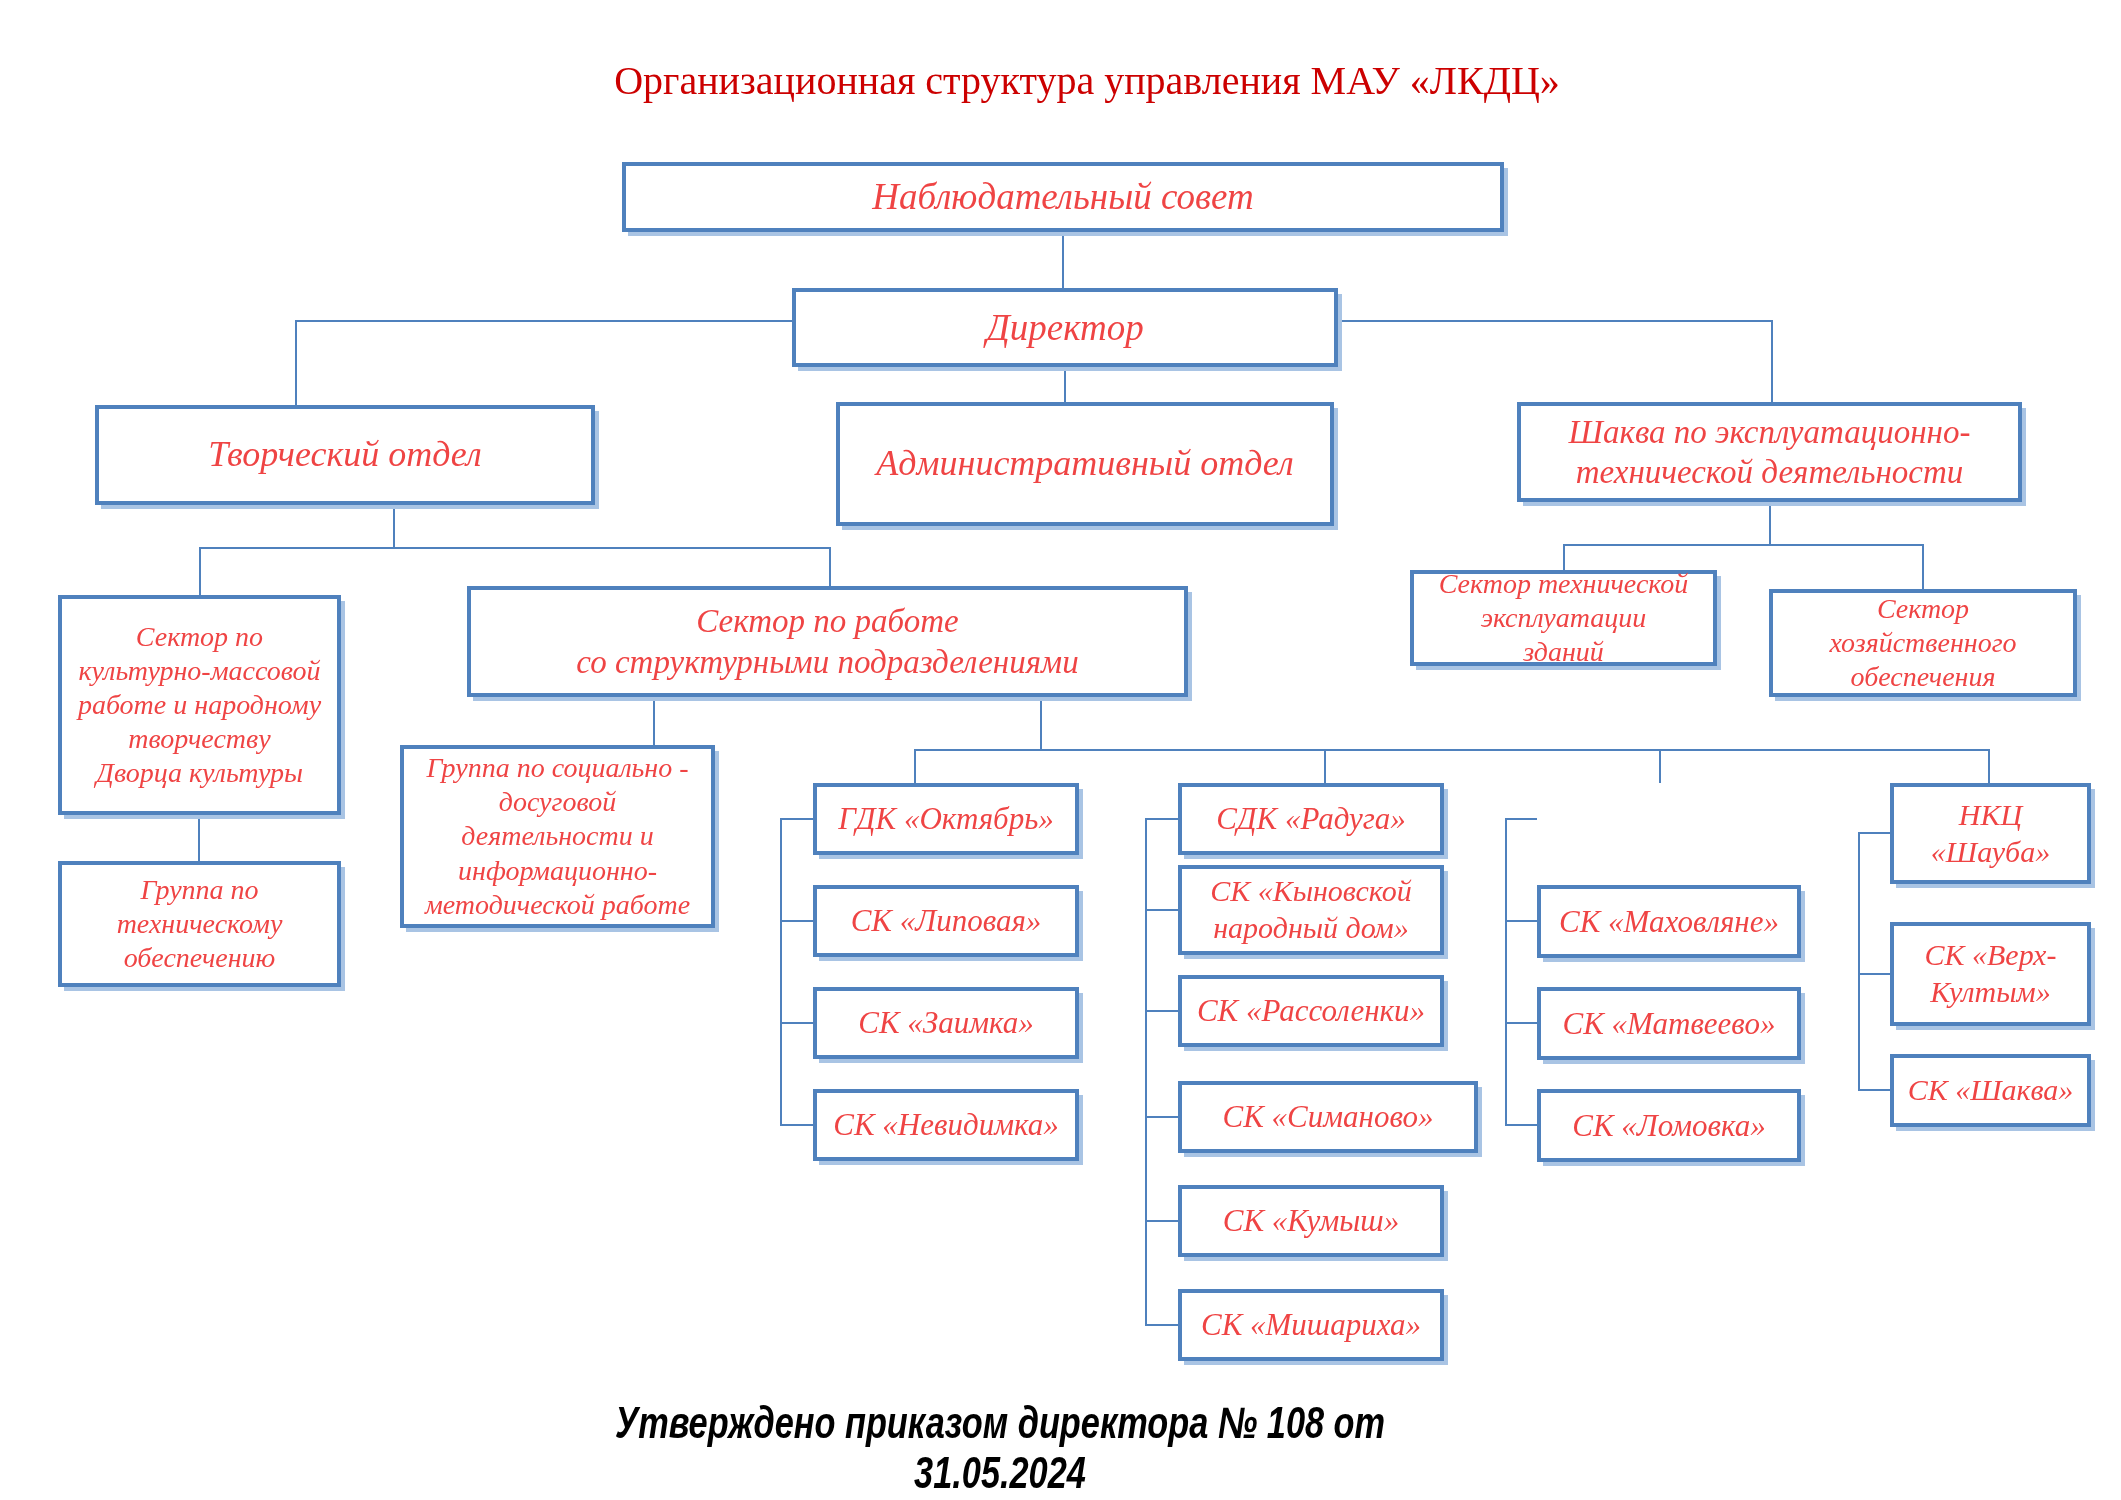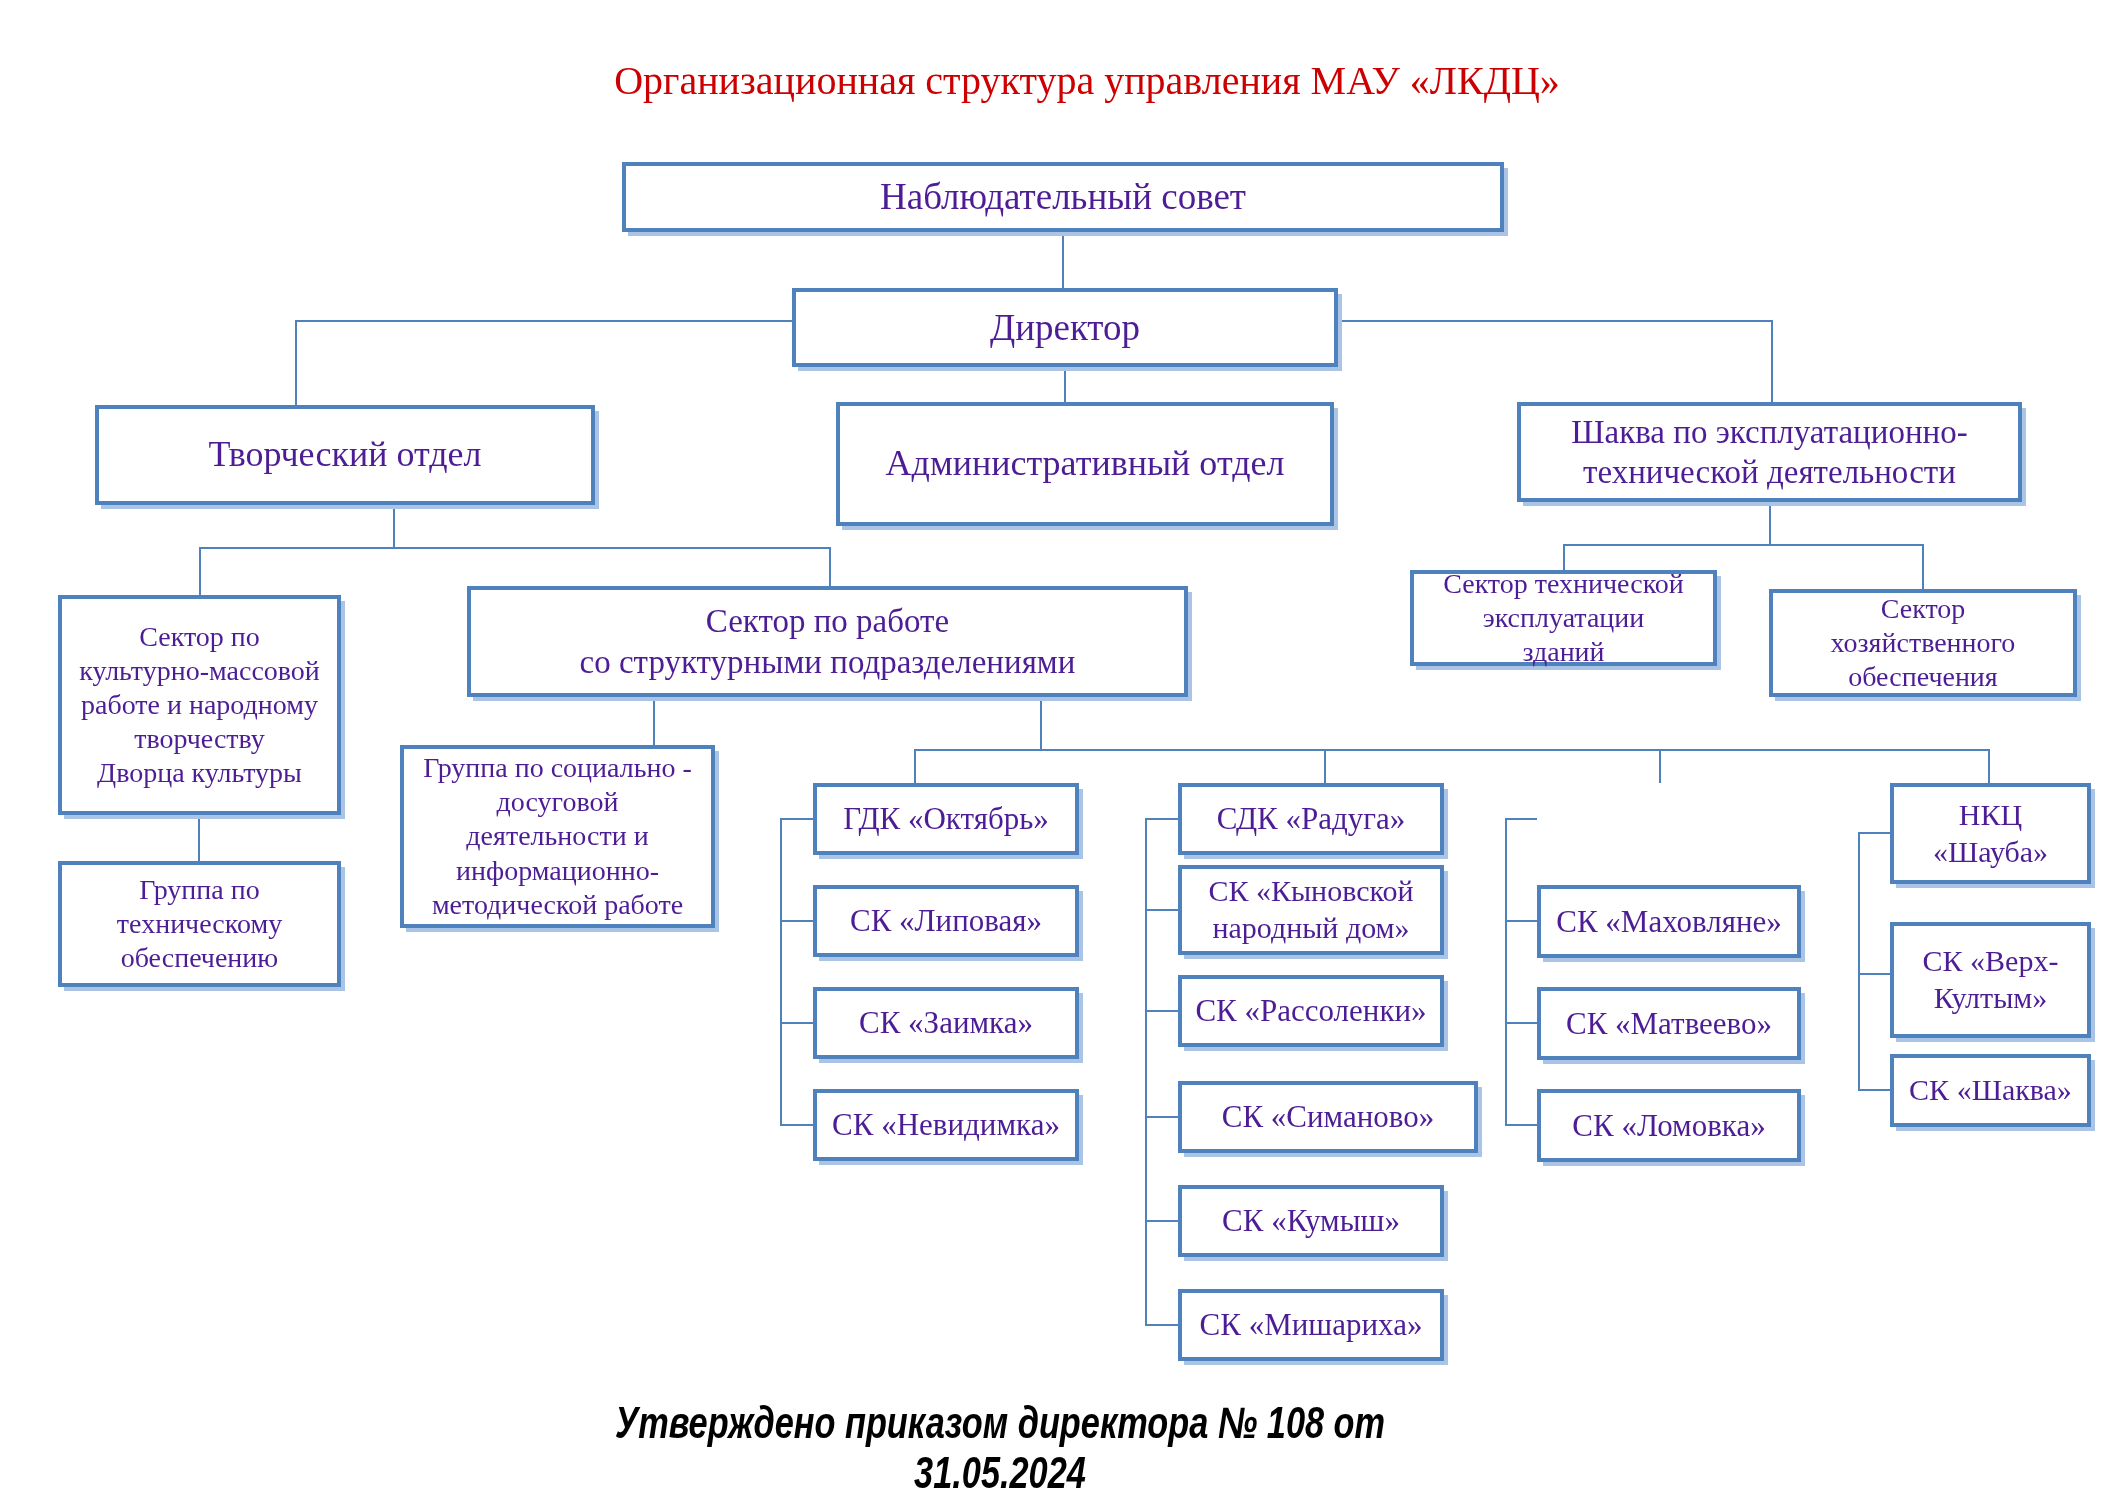--- a/index.html
+++ b/index.html
@@ -4,22 +4,22 @@
 <style>
   html,body{margin:0;padding:0;background:#ffffff;}
   #canvas{position:relative;width:2121px;height:1500px;background:#ffffff;overflow:hidden;
           font-family:"Liberation Serif", serif;}
   .chart-title{position:absolute;left:66px;top:58px;width:2042px;text-align:center;
           font-size:40px;line-height:46px;color:var(--title-color);}
   .node{position:absolute;box-sizing:border-box;background:#ffffff;
         border:4px solid var(--accent);
         box-shadow:5px 5px 0 -1px var(--shadow);
         display:flex;align-items:center;justify-content:center;
-        text-align:center;color:#4c1d95;line-height:1.22;
-        white-space:pre-line;padding:2px 6px;z-index:2;}
+        text-align:center;color:#ef4444;line-height:1.22;
+        white-space:pre-line;padding:2px 6px;z-index:2;font-style:italic;}
   .line{position:absolute;background:var(--accent);z-index:1;}
   .footnote{position:absolute;left:450px;top:1398px;width:1100px;text-align:center;
         font-family:"Liberation Sans", sans-serif;font-weight:bold;font-style:italic;
         font-size:44px;transform:scaleX(0.78);transform-origin:center;color:#000;}
 </style>
 </head>
 <body>
 
 <div id="canvas">
 
@@ -67,21 +67,21 @@
   <div class="node" style="left:1178px;top:1081px;width:300px;height:72px;font-size:31px;">СК «Симаново»</div>
   <div class="node" style="left:1178px;top:1185px;width:266px;height:72px;font-size:31px;">СК «Кумыш»</div>
   <div class="node" style="left:1178px;top:1289px;width:266px;height:72px;font-size:31px;">СК «Мишариха»</div>
 
   <div class="node" style="left:1537px;top:885px;width:264px;height:73px;font-size:31px;">СК «Маховляне»</div>
   <div class="node" style="left:1537px;top:987px;width:264px;height:73px;font-size:31px;">СК «Матвеево»</div>
   <div class="node" style="left:1537px;top:1089px;width:264px;height:73px;font-size:31px;">СК «Ломовка»</div>
 
   <div class="node" style="left:1890px;top:783px;width:201px;height:101px;font-size:30px;">НКЦ
 «Шауба»</div>
-  <div class="node" style="left:1890px;top:922px;width:201px;height:116px;font-size:30px;">СК «Верх-
+  <div class="node" style="left:1890px;top:922px;width:201px;height:104px;font-size:30px;">СК «Верх-
 Култым»</div>
   <div class="node" style="left:1890px;top:1054px;width:201px;height:73px;font-size:30px;">СК «Шаква»</div>
 
   <div class="footnote">Утверждено приказом директора № 108 от 31.05.2024</div>
 <div class="line" style="left: 1062px; top: 232px; width: 2px; height: 56px;"></div>
     <div class="line" style="left: 295px; top: 320px; width: 497px; height: 2px;"></div>
     <div class="line" style="left: 295px; top: 320px; width: 2px; height: 85px;"></div>
     <div class="line" style="left: 1064px; top: 367px; width: 2px; height: 35px;"></div>
     <div class="line" style="left: 1338px; top: 320px; width: 434px; height: 2px;"></div>
     <div class="line" style="left: 1771px; top: 320px; width: 2px; height: 82px;"></div>

